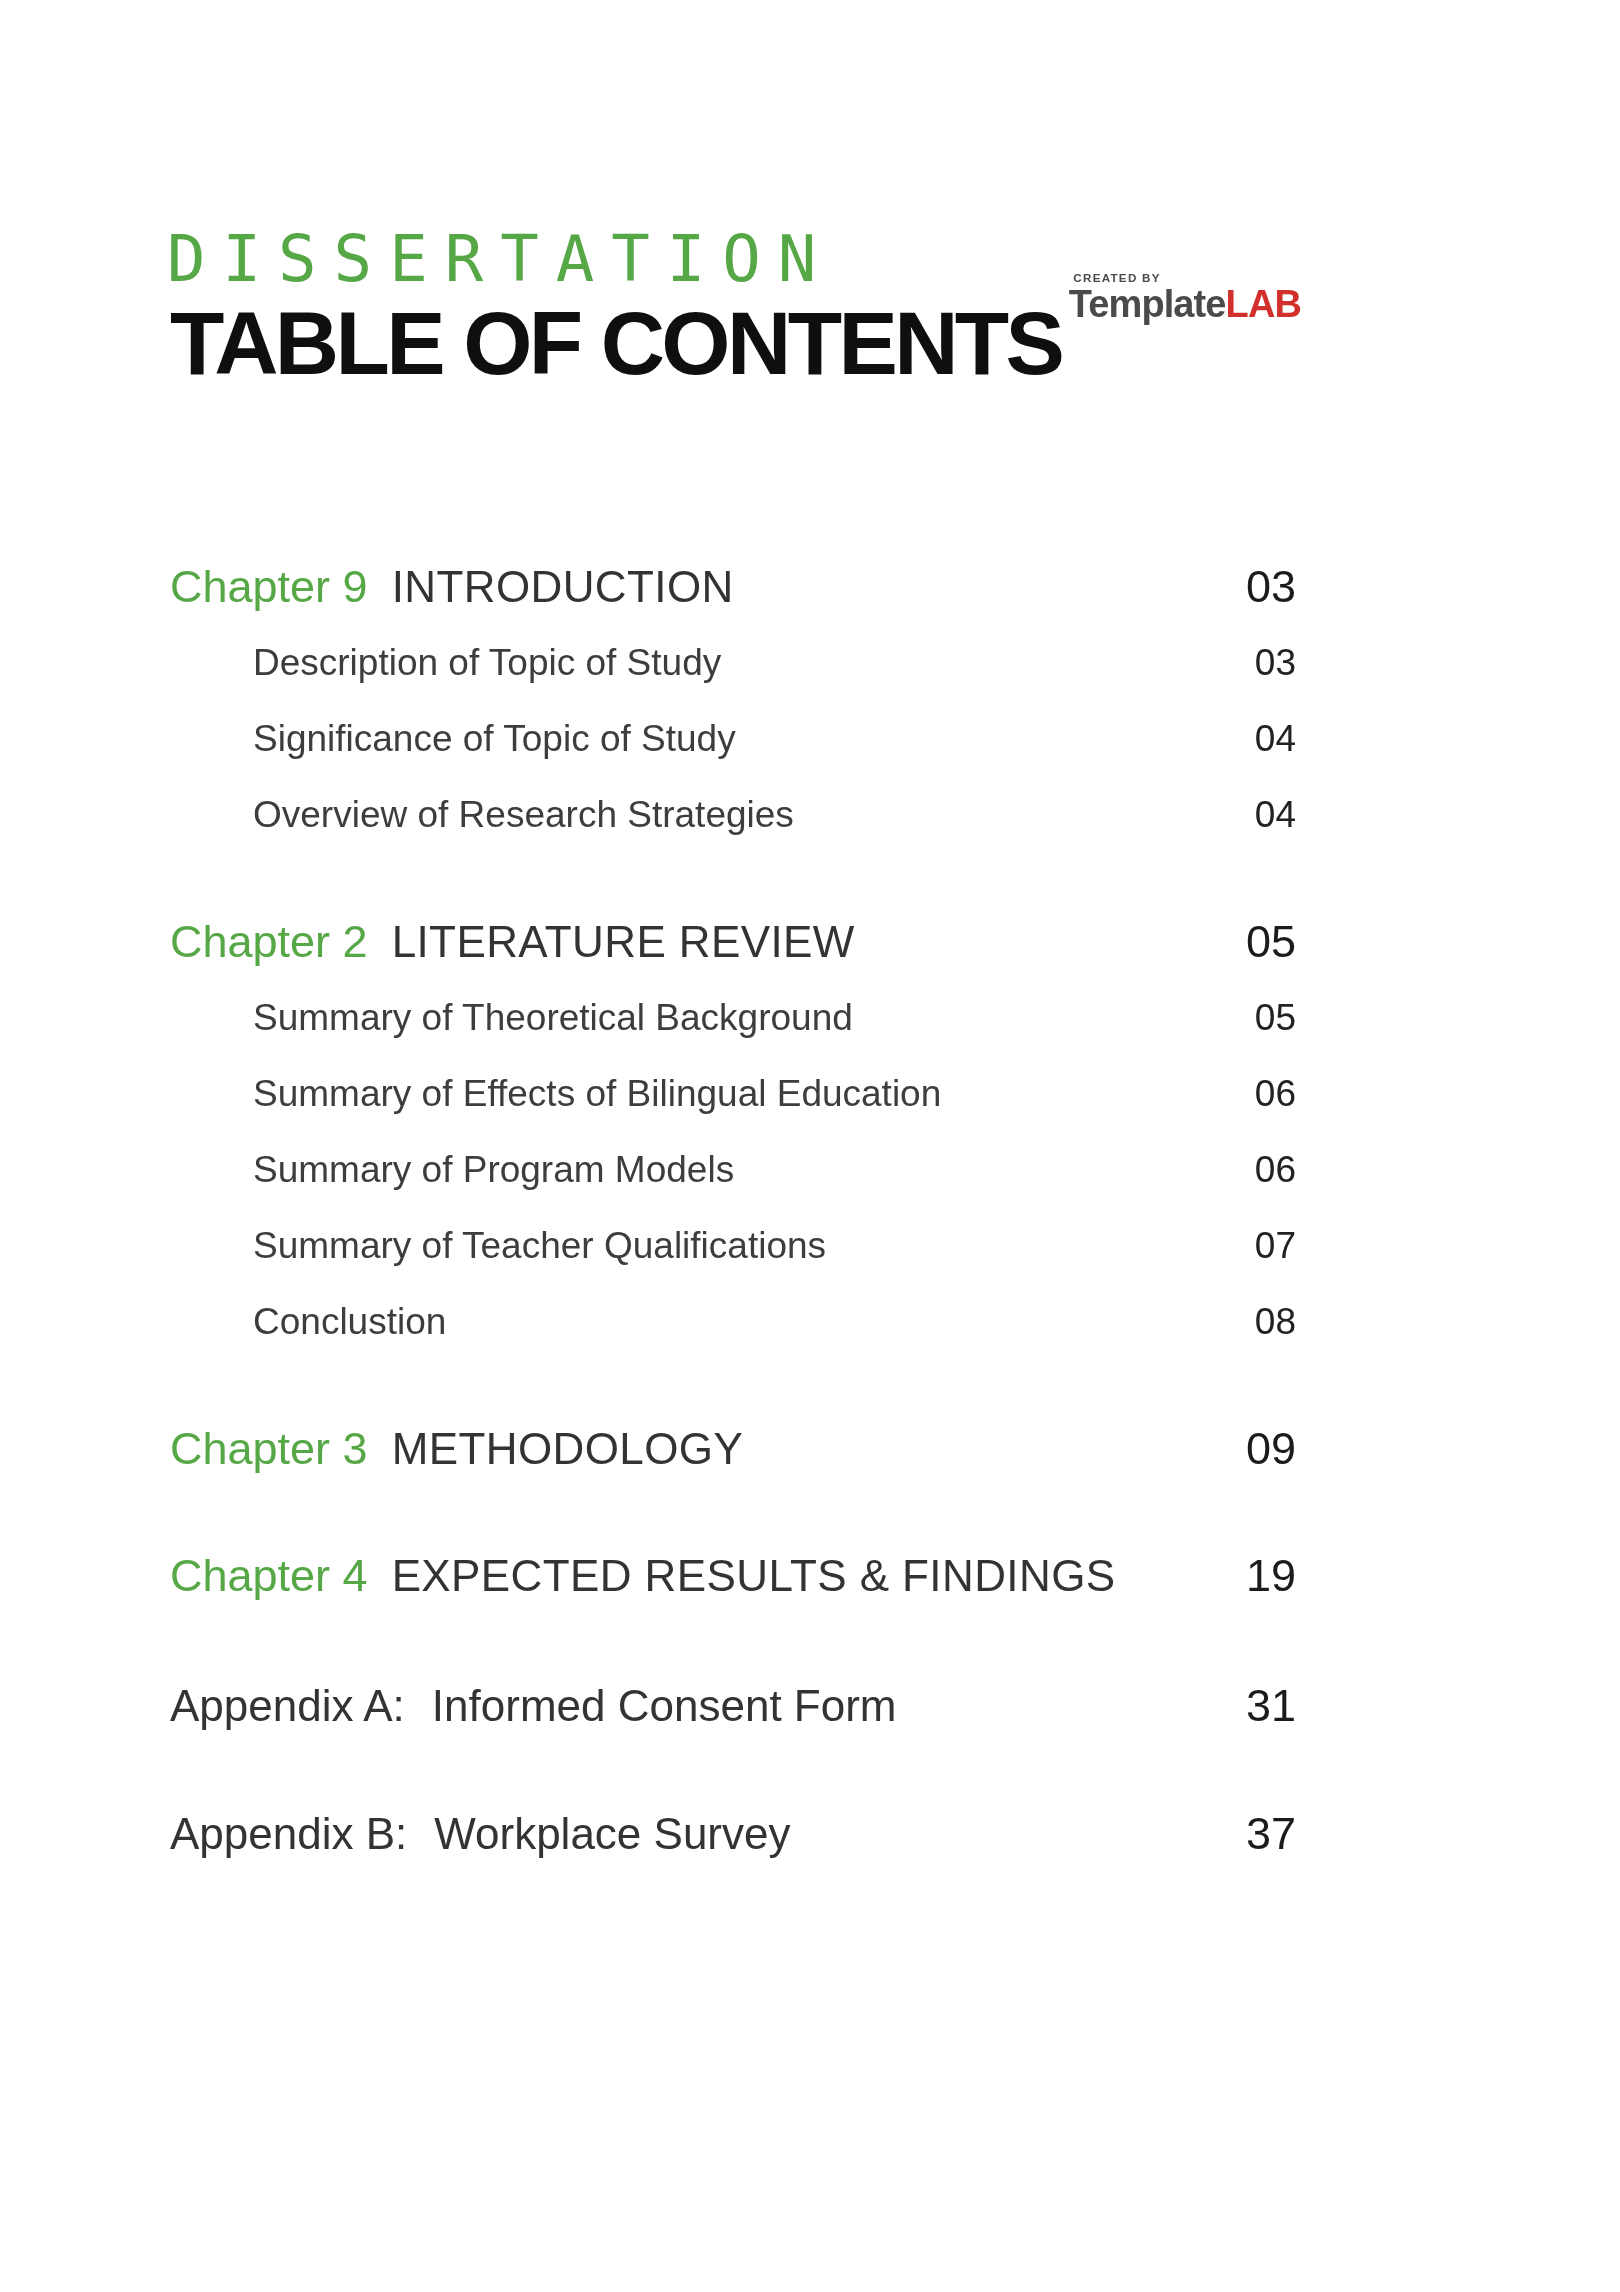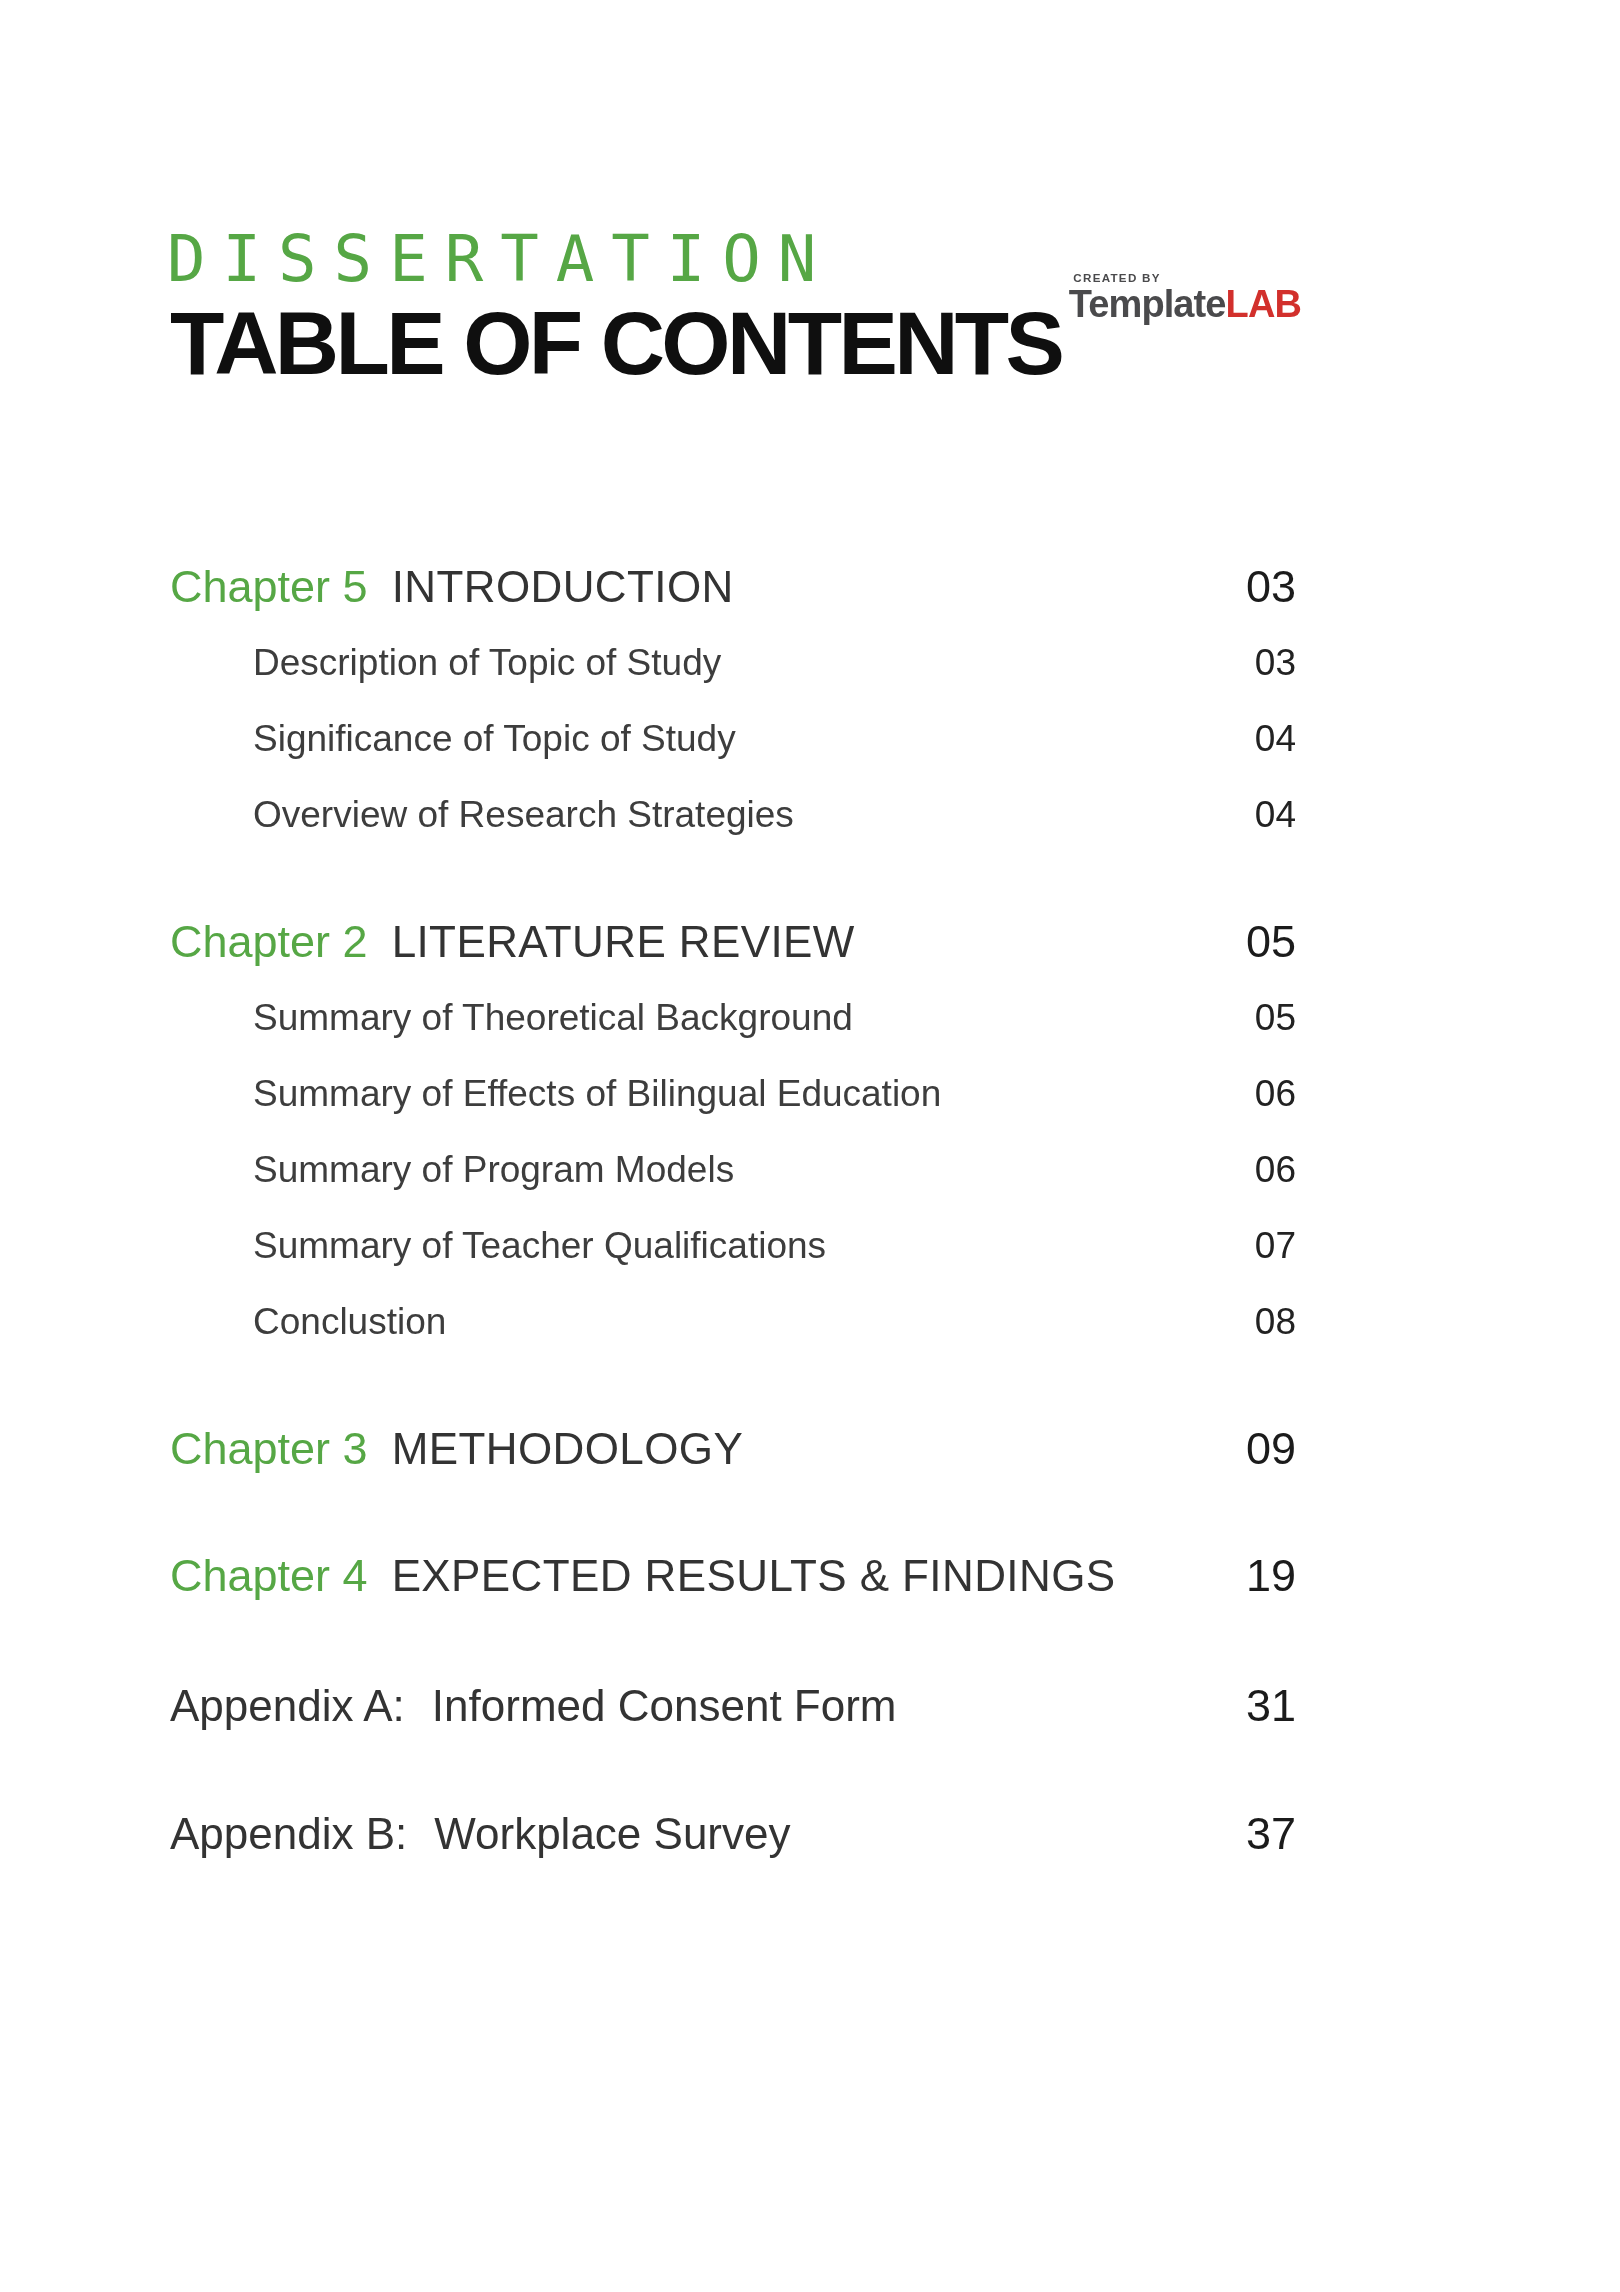--- a/index.html
+++ b/index.html
@@ -102,21 +102,21 @@
 
   <div class="main-title">TABLE OF CONTENTS</div>
 
   <div class="logo">
     <div class="logo-created">CREATED BY</div>
     <div class="logo-name"><span>Template</span><span class="lab">LAB</span></div>
   </div>
 
   <div class="toc">
       <div class="row chapter-row">
-        <span class="chapter-label">Chapter 5</span>
+        <span class="chapter-label">Chapter 9</span>
         <span class="chapter-title">INTRODUCTION</span>
         <span class="page-num">03</span>
       </div>
       <div class="row sub-row">
         <span class="sub-title">Description of Topic of Study</span>
         <span class="page-num">03</span>
       </div>
       <div class="row sub-row">
         <span class="sub-title">Significance of Topic of Study</span>
         <span class="page-num">04</span>

